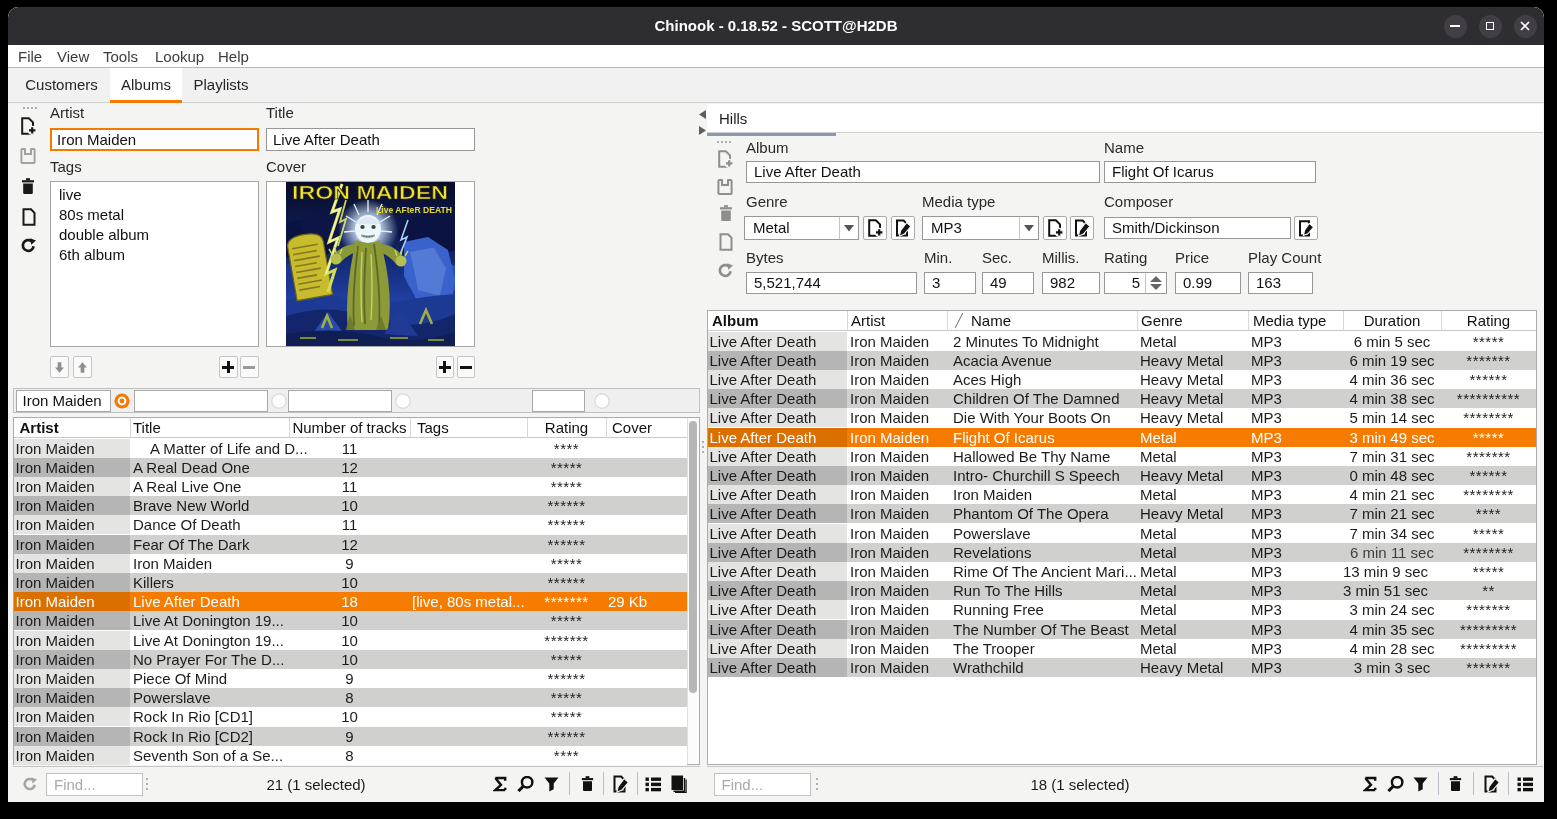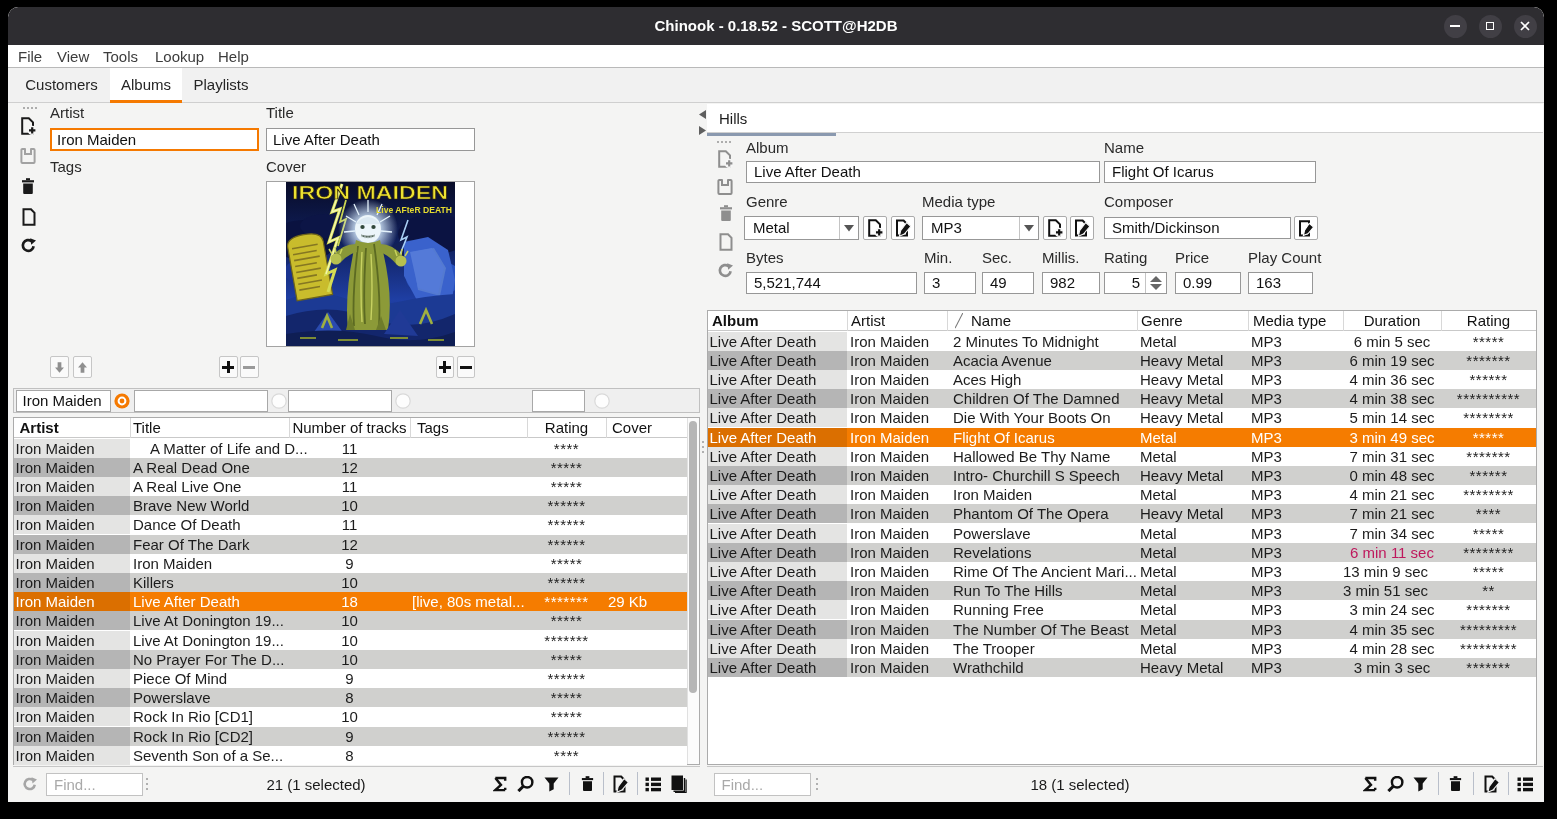--- a/index.html
+++ b/index.html
@@ -58,20 +58,21 @@
 <svg style="position:absolute;left:12px;top:231px" width="16" height="18" viewBox="0 0 16 18">
       <path d="M11.6 3.2 A5.4 5.4 0 1 0 13.6 8.2" fill="none" stroke="#1a1a1a" stroke-width="2.7"></path>
       <path d="M10.2 0.2 L16 2.6 L11.2 6.8 Z" fill="#1a1a1a"></path>
     </svg>
 <div class="lbl" style="left:42px;top:98px">Artist</div>
 <div class="lbl" style="left:258px;top:98px">Title</div>
 <div class="inp" style="left:42px;top:121px;width:209px;height:23px;border:2px solid #f57900;line-height:19px;padding-left:5px">Iron Maiden</div>
 <div class="inp" style="left:258px;top:121px;width:209px;height:23px;line-height:21px;padding-left:6px">Live After Death</div>
 <div class="lbl" style="left:42px;top:152px">Tags</div>
 <div class="lbl" style="left:258px;top:152px">Cover</div>
+<div class="inp" style="left:42px;top:174px;width:209px;height:166px;border-color:#a3a3a3;padding:3px 0 0 8px;line-height:20px">live<br>80s metal<br>double album<br>6th album</div>
 <div class="abs" style="left:258px;top:174px;width:209px;height:166px;background:#fff;border:1px solid #a3a3a3"></div>
 <svg class="abs" style="left:278px;top:175px" width="169" height="164" viewBox="0 0 169 164">
 <defs>
 <linearGradient id="sky" x1="0" y1="0" x2="0" y2="1">
 <stop offset="0" stop-color="#080c28"></stop>
           <stop offset="0.38" stop-color="#10205e"></stop>
           <stop offset="0.72" stop-color="#1f3fa4"></stop>
           <stop offset="1" stop-color="#142a72"></stop>
 </linearGradient>
 <radialGradient id="glow" cx="0.5" cy="0.5" r="0.5">
@@ -544,21 +545,21 @@
 <div class="c" style="left:543px;width:91px;color:#1c1c1c">MP3</div>
 <div class="c" style="left:635px;width:98px;text-align:center;color:#1c1c1c">7 min 34 sec</div>
 <div class="c" style="left:733px;width:95px;text-align:center;color:#1c1c1c;letter-spacing:0.5px">*****</div>
 </div>
 <div class="row" style="left:700px;top:535.7px;width:828px;height:19.2px;background:#d0d0ce;color:#1c1c1c">
 <div class="c" style="left:0;width:139px;background:#b5b5b5;padding-left:1.5px;color:#1c1c1c">Live After Death</div>
 <div class="c" style="left:142px;width:96px;color:#1c1c1c">Iron Maiden</div>
 <div class="c" style="left:245px;width:183px;color:#1c1c1c">Revelations</div>
 <div class="c" style="left:432px;width:107px;color:#1c1c1c">Metal</div>
 <div class="c" style="left:543px;width:91px;color:#1c1c1c">MP3</div>
-<div class="c" style="left:635px;width:98px;text-align:center;color:#be185d">6 min 11 sec</div>
+<div class="c" style="left:635px;width:98px;text-align:center;color:#404040">6 min 11 sec</div>
 <div class="c" style="left:733px;width:95px;text-align:center;color:#1c1c1c;letter-spacing:0.5px">********</div>
 </div>
 <div class="row" style="left:700px;top:554.9px;width:828px;height:19.2px;background:#fff;color:#1c1c1c">
 <div class="c" style="left:0;width:139px;background:#e4e4e3;padding-left:1.5px;color:#1c1c1c">Live After Death</div>
 <div class="c" style="left:142px;width:96px;color:#1c1c1c">Iron Maiden</div>
 <div class="c" style="left:245px;width:183px;color:#1c1c1c">Rime Of The Ancient Mari...</div>
 <div class="c" style="left:432px;width:107px;color:#1c1c1c">Metal</div>
 <div class="c" style="left:543px;width:91px;color:#1c1c1c">MP3</div>
 <div class="c" style="left:635px;width:98px;text-align:left;color:#1c1c1c">13 min 9 sec</div>
 <div class="c" style="left:733px;width:95px;text-align:center;color:#1c1c1c;letter-spacing:0.5px">*****</div>

